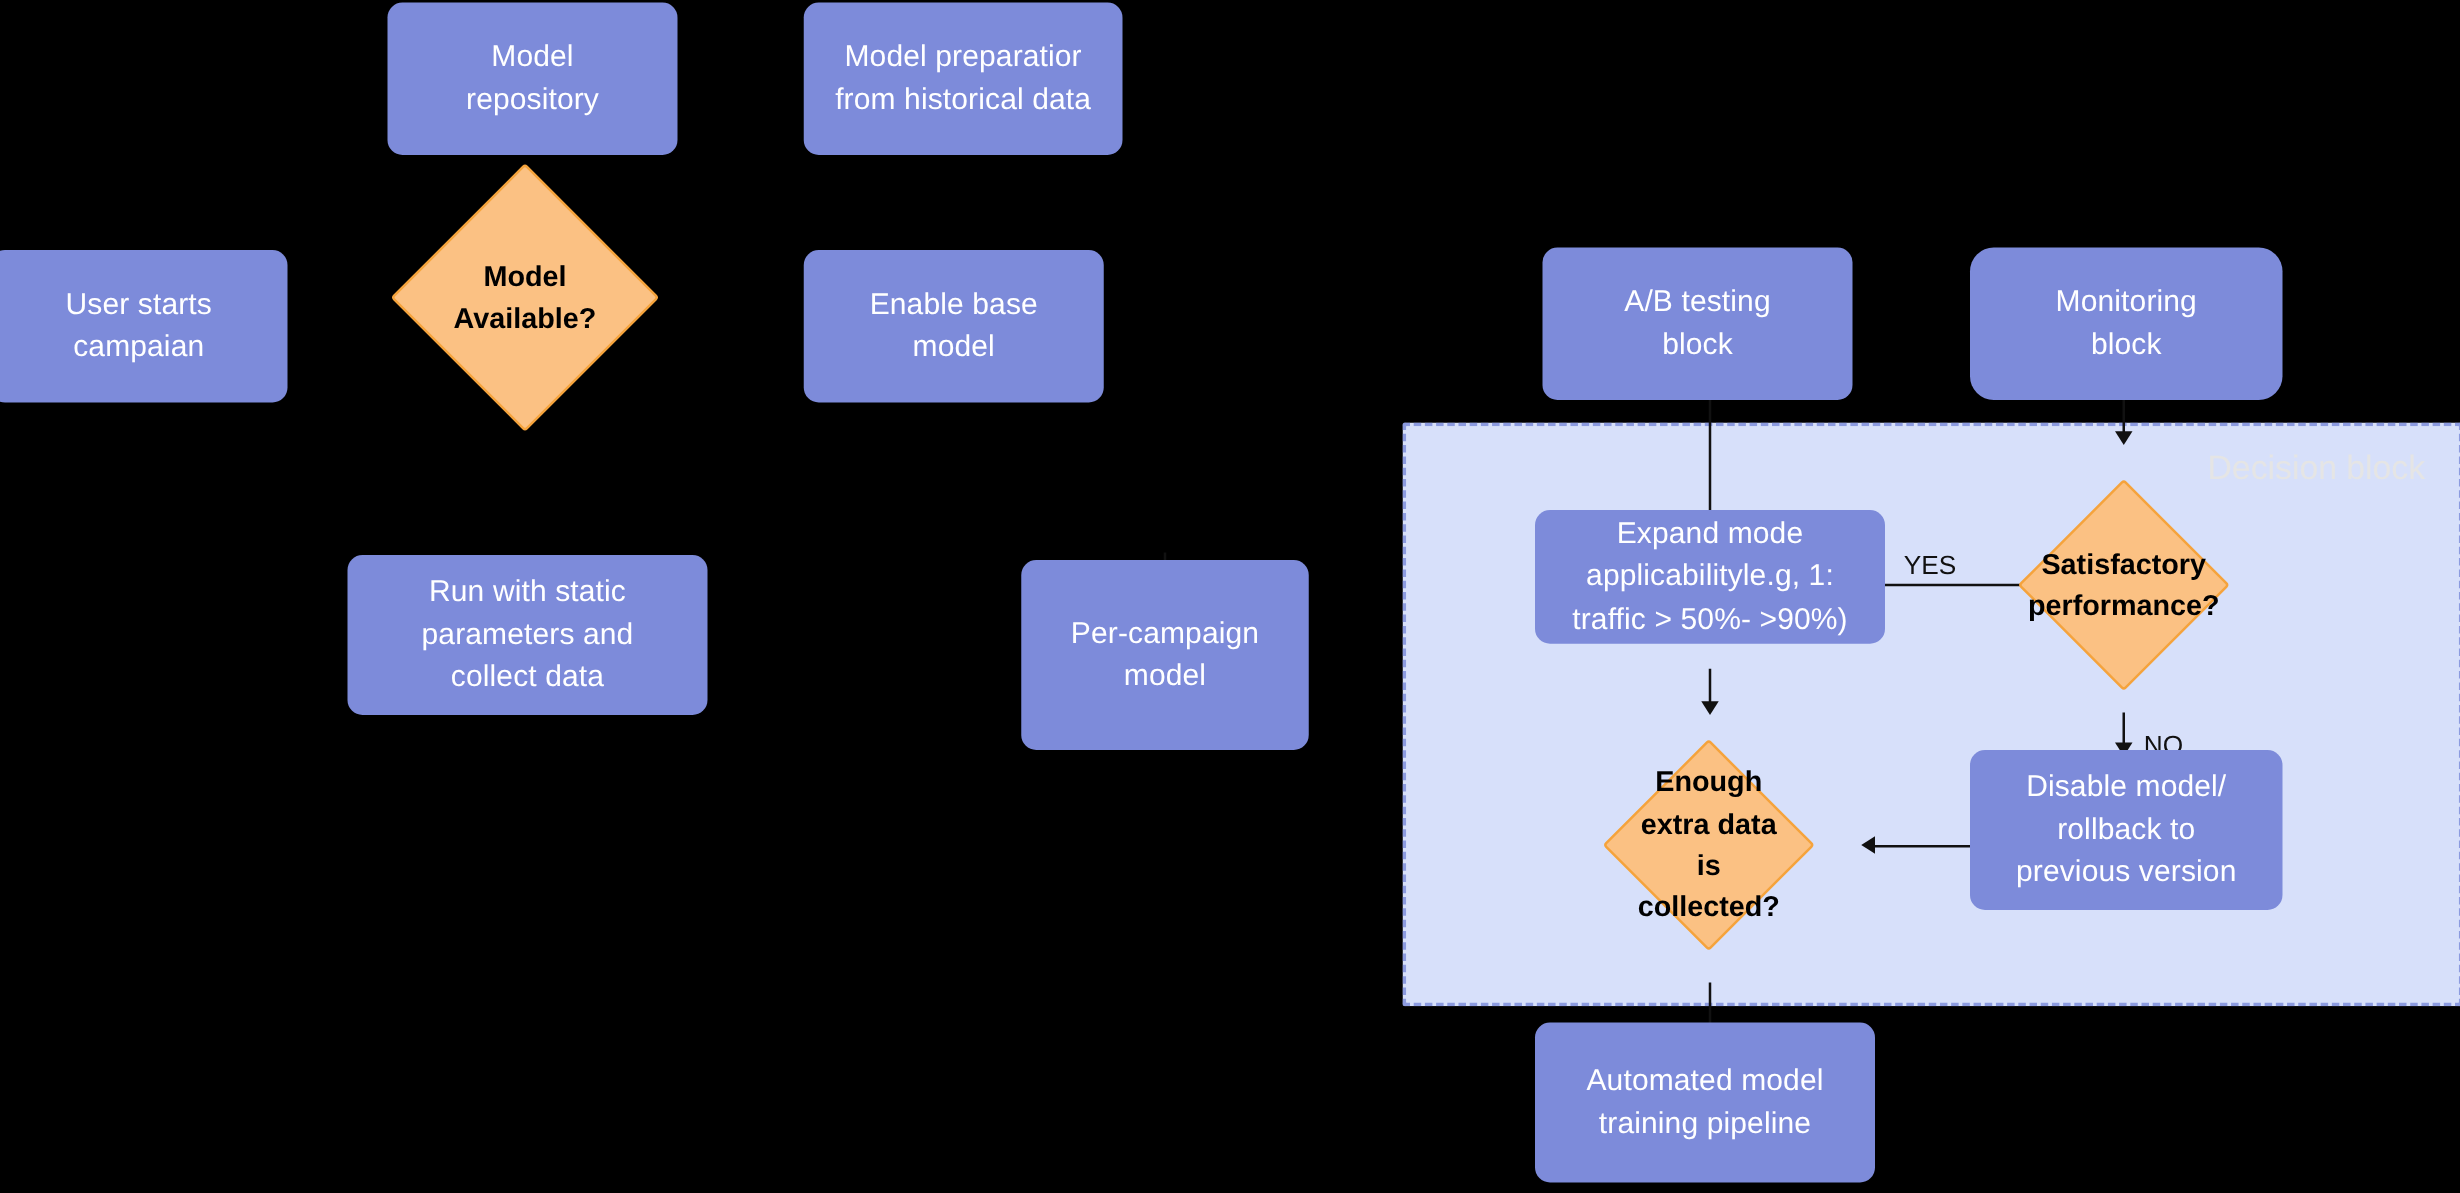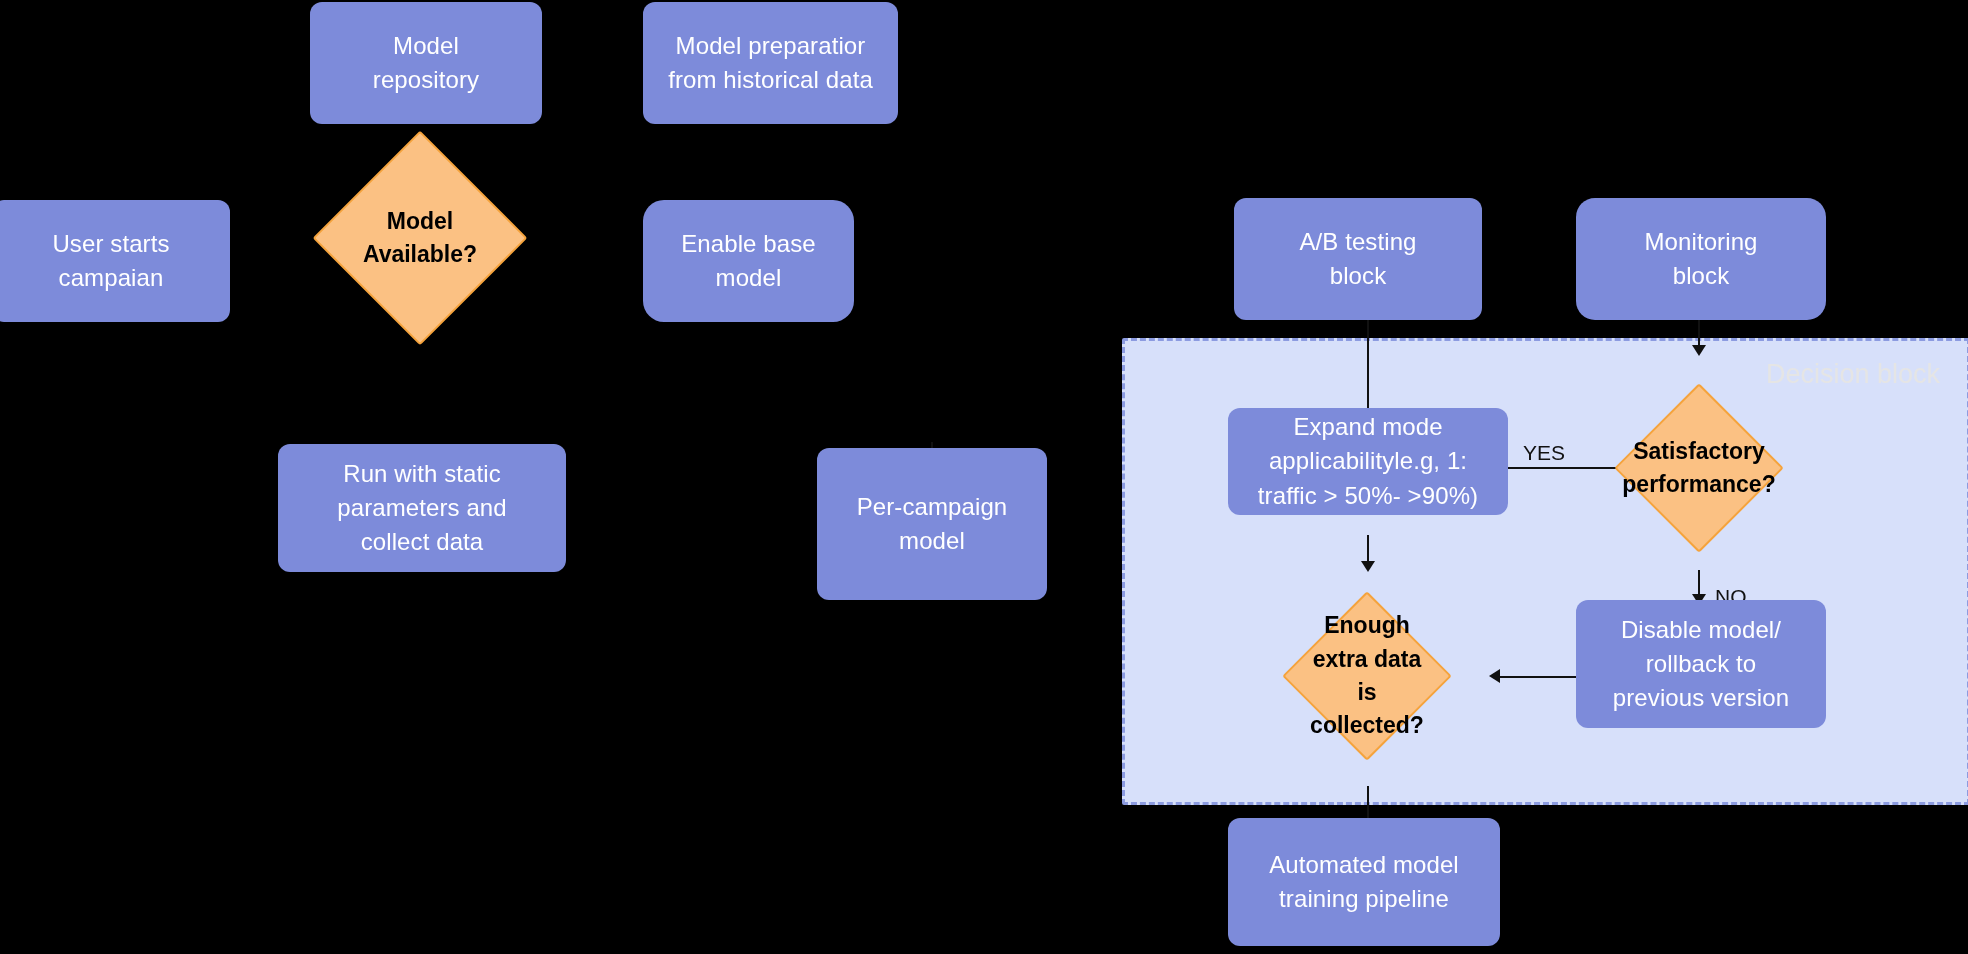--- a/index.html
+++ b/index.html
@@ -146,21 +146,21 @@
   </div>
 
   <div class="node-box" style="left:643px; top:2px; width:255px; height:122px;">
     <span>Model preparatior<br>from historical data</span>
   </div>
 
   <div class="node-box" style="left:-8px; top:200px; width:238px; height:122px;">
     <span>User starts<br>campaian</span>
   </div>
 
-  <div class="node-box" style="left:643px; top:200px; width:211px; height:122px;border-radius:21px;">
+  <div class="node-box" style="left:643px; top:200px; width:240px; height:122px;">
     <span>Enable base<br>model</span>
   </div>
 
   <div class="node-box" style="left:278px; top:444px; width:288px; height:128px;">
     <span>Run with static<br>parameters and<br>collect data</span>
   </div>
 
   <div class="node-box" style="left:817px; top:448px; width:230px; height:152px;">
     <span>Per-campaign<br>model</span>
   </div>

